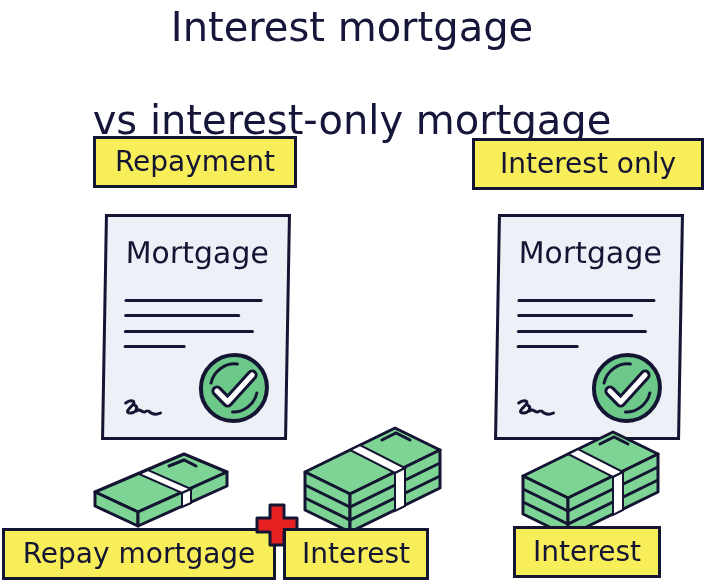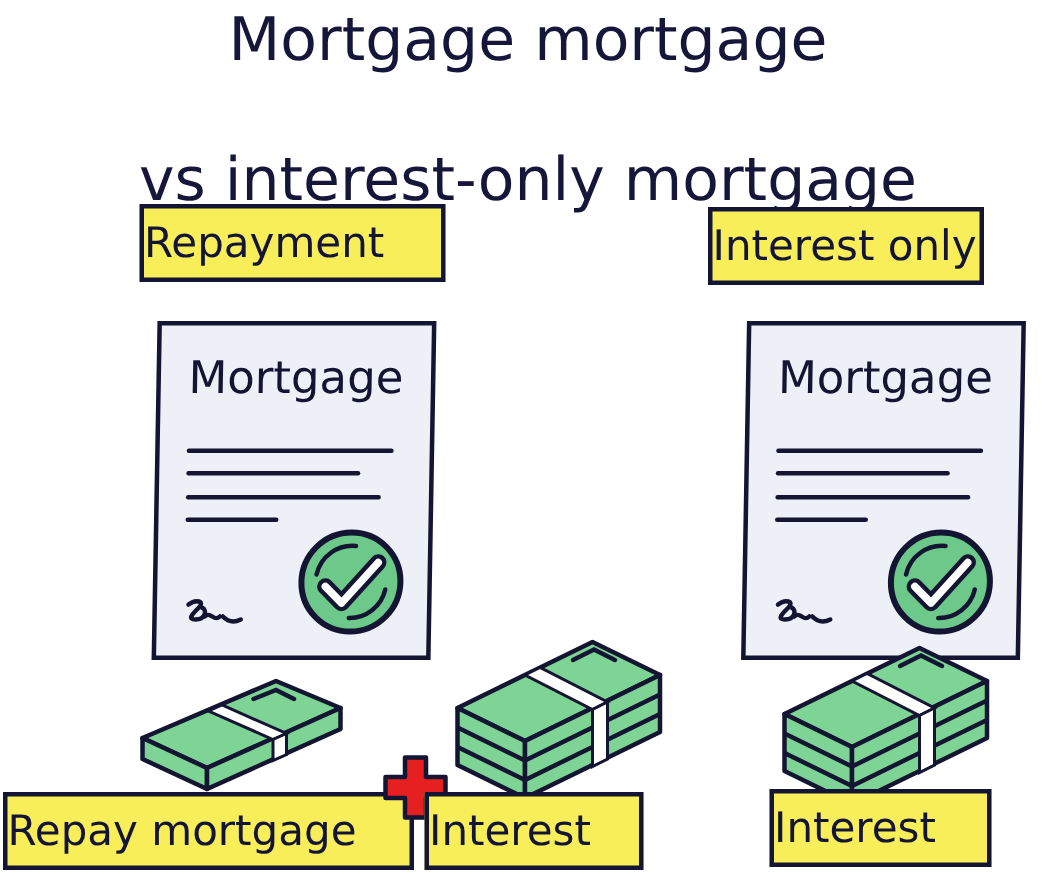--- a/index.html
+++ b/index.html
@@ -1,29 +1,29 @@
 <!DOCTYPE html>
 <html><head>
 <meta charset="utf-8">
 <style>
   html,body{margin:0;padding:0;background:#ffffff;}
   body{width:704px;height:584px;position:relative;overflow:hidden;font-family:"DejaVu Sans","Liberation Sans",sans-serif;color:#141433;}
   .title{position:absolute;left:0;width:704px;text-align:center;font-size:40px;line-height:46px;color:#16163a;letter-spacing:0px;}
   .t1{top:4px;}
   .t2{top:58px;margin-top:39px;}
-  .label{position:absolute;background:#f8ee5a;border:3px solid #141433;box-sizing:border-box;text-align:left;color:#141433;white-space:nowrap;}
+  .label{position:absolute;background:#f8ee5a;border:3px solid #141433;box-sizing:border-box;text-align:center;color:#141433;white-space:nowrap;}
   .doc{position:absolute;background:#edf0f7;border:3px solid #141433;box-sizing:border-box;}
   .doc-title{position:absolute;left:0;right:0;text-align:center;font-size:30px;top:18px;color:#141433;}
   .line{position:absolute;height:3px;background:#141433;border-radius:2px;}
   svg{position:absolute;overflow:visible;}
 </style>
 </head>
 <body>
 
-<div class="title t1">Mortgage mortgage</div>
+<div class="title t1">Interest mortgage</div>
 <div class="title t2">vs interest-only mortgage</div>
 
 <div class="label" style="left:93px;top:136px;width:204px;height:52px;font-size:28px;line-height:46px;">Repayment</div>
 
 <div class="doc" style="left:103px;top:214px;width:186px;height:226px;transform:skewX(-1deg);">
   <div class="doc-title">Mortgage</div>
   <div class="line" style="left:18px;top:82px;width:138px;"></div>
   <div class="line" style="left:18px;top:97px;width:116px;"></div>
   <div class="line" style="left:18px;top:113px;width:130px;"></div>
   <div class="line" style="left:18px;top:128px;width:62px;"></div>
@@ -59,21 +59,21 @@
 </svg>
 
 <div class="label" style="left:2px;top:528px;width:274px;height:52px;font-size:28px;line-height:46px;">Repay mortgage</div>
 
 <svg width="46" height="46" style="left:254px;top:502px;" viewBox="0 0 46 46">
   <polygon points="16,3 30,3 30,16 43,16 43,30 30,30 30,43 16,43 16,30 3,30 3,16 16,16" fill="#e62020" stroke="#141433" stroke-width="3" stroke-linejoin="round"></polygon>
 </svg>
 
 <div class="label" style="left:283px;top:528px;width:146px;height:52px;font-size:28px;line-height:46px;">Interest</div>
 
-<div class="label" style="left:472px;top:138px;width:184px;height:52px;font-size:28px;line-height:46px;">Interest only</div>
+<div class="label" style="left:472px;top:138px;width:232px;height:52px;font-size:28px;line-height:46px;">Interest only</div>
 
 <div class="doc" style="left:496px;top:214px;width:186px;height:226px;transform:skewX(-1deg);">
   <div class="doc-title">Mortgage</div>
   <div class="line" style="left:18px;top:82px;width:138px;"></div>
   <div class="line" style="left:18px;top:97px;width:116px;"></div>
   <div class="line" style="left:18px;top:113px;width:130px;"></div>
   <div class="line" style="left:18px;top:128px;width:62px;"></div>
   <svg width="74" height="74" style="left:92px;top:134px;" viewBox="0 0 74 74">
     <circle cx="37" cy="37" r="33" fill="#6cc98a" stroke="#141433" stroke-width="4"></circle>
     <path d="M14 32 A24 24 0 0 1 40 13" fill="none" stroke="#141433" stroke-width="3" stroke-linecap="round"></path>

